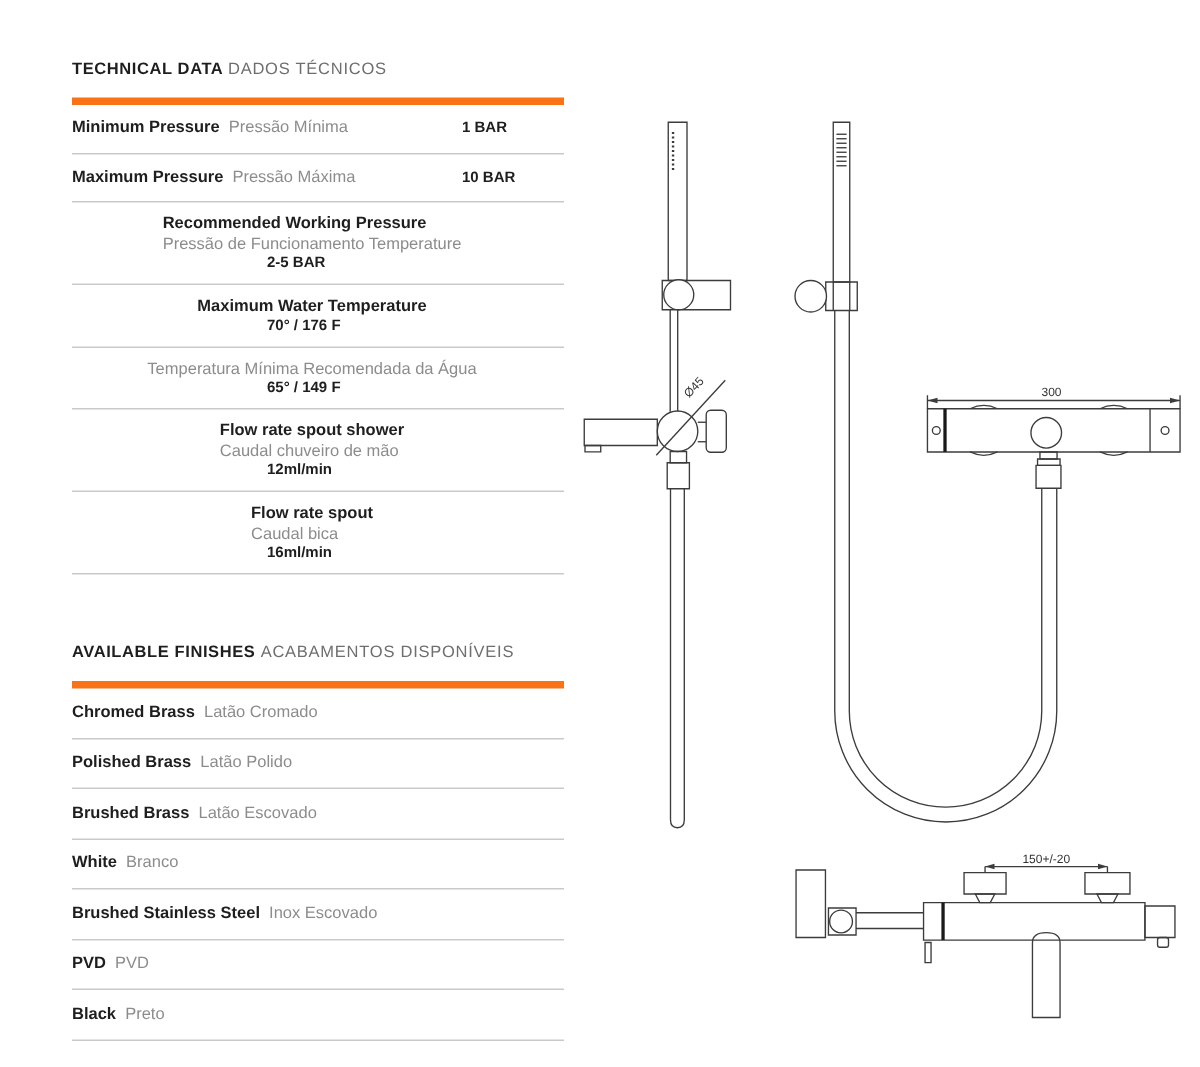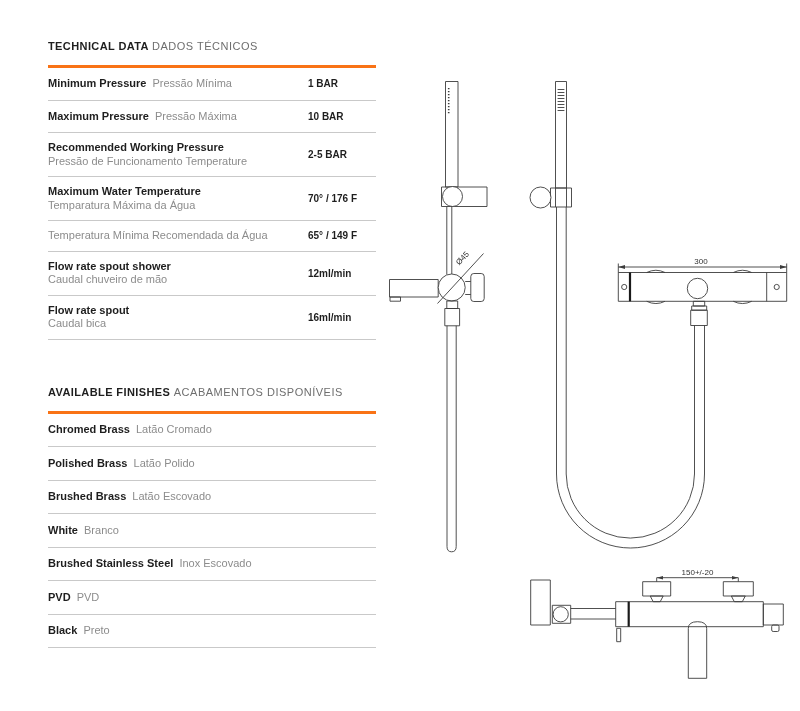--- a/index.html
+++ b/index.html
@@ -5,27 +5,27 @@
   html,body{margin:0;padding:0;}
   body{
     width:800px;height:711px;position:relative;background:#ffffff;
     font-family:"Liberation Sans","DejaVu Sans",sans-serif;
     -webkit-font-smoothing:antialiased;overflow:hidden;
   }
   
   .panel{position:absolute;left:48px;top:40px;width:328px;}
   .sec-title{margin:0 0 13px 0;font-size:11px;letter-spacing:.4px;font-weight:700;color:#1e1e1e;}
   .sec-title .t-pt{font-weight:400;color:#6e6e6e;letter-spacing:.5px;}
-  .spec-table{border-top:3px solid #f97316;}
+  .spec-table{border-top:5px solid #f97316;}
   .row{
     display:flex;align-items:center;
     border-bottom:1px solid #c9c9c9;
     padding:9px 0;
   }
-  .row.two-line{padding:8px 0;}
+  .row.two-line{padding:8px 0;flex-direction:column;}
   .labels{flex:1;min-width:0;padding-right:8px;font-size:11px;line-height:13.5px;color:#1e1e1e;}
   .labels .en{font-weight:700;color:#1e1e1e;}
   .labels .pt{font-weight:400;color:#8c8c8c;}
   .row.two-line .labels .pt{display:block;}
   .row:not(.two-line) .labels .pt{margin-left:3px;}
   .val{width:68px;flex-shrink:0;font-size:10px;font-weight:700;color:#1e1e1e;}
   .finishes{margin-top:46px;}
   .finishes .row{padding:9.5px 0;}
   
   svg.drawings{position:absolute;left:0;top:0;width:800px;height:711px;}
@@ -69,21 +69,20 @@
           <div class="labels">
             <span class="en">Recommended Working Pressure</span>
             <span class="pt">Pressão de Funcionamento Temperature</span>
           </div>
           <div class="val">2-5 BAR</div>
         </div>
 
         <div class="row two-line">
           <div class="labels">
             <span class="en">Maximum Water Temperature</span>
-            <span class="pt">Temparatura Máxima da Água</span>
           </div>
           <div class="val">70° / 176 F</div>
         </div>
 
         <div class="row two-line">
           <div class="labels">
             <span class="pt">Temperatura Mínima Recomendada da Água</span>
           </div>
           <div class="val">65° / 149 F</div>
         </div>

